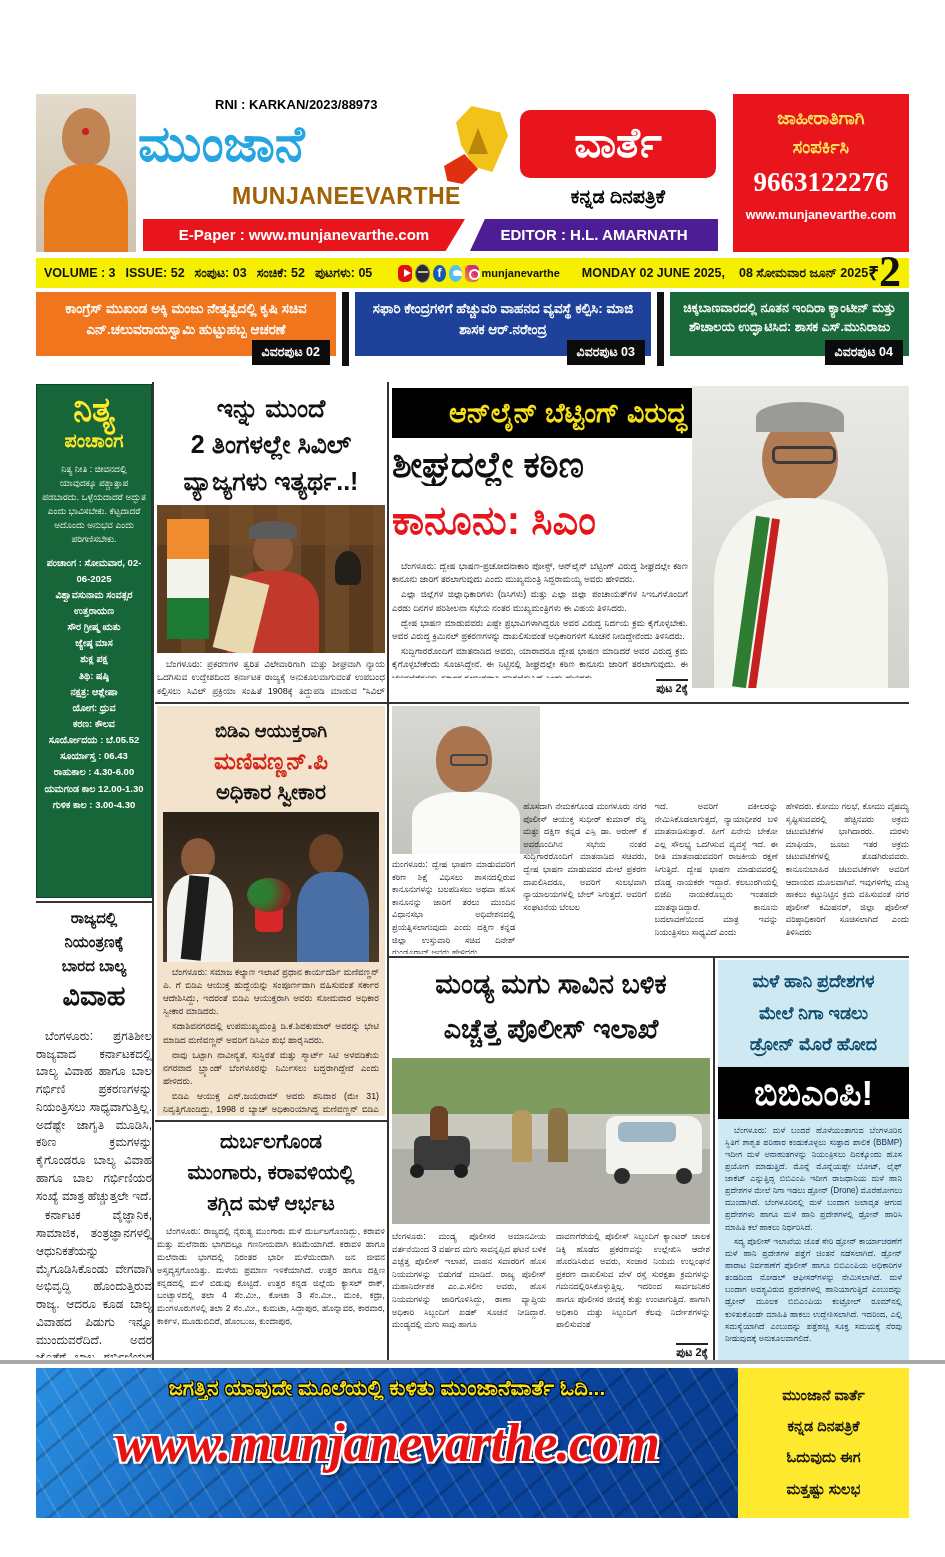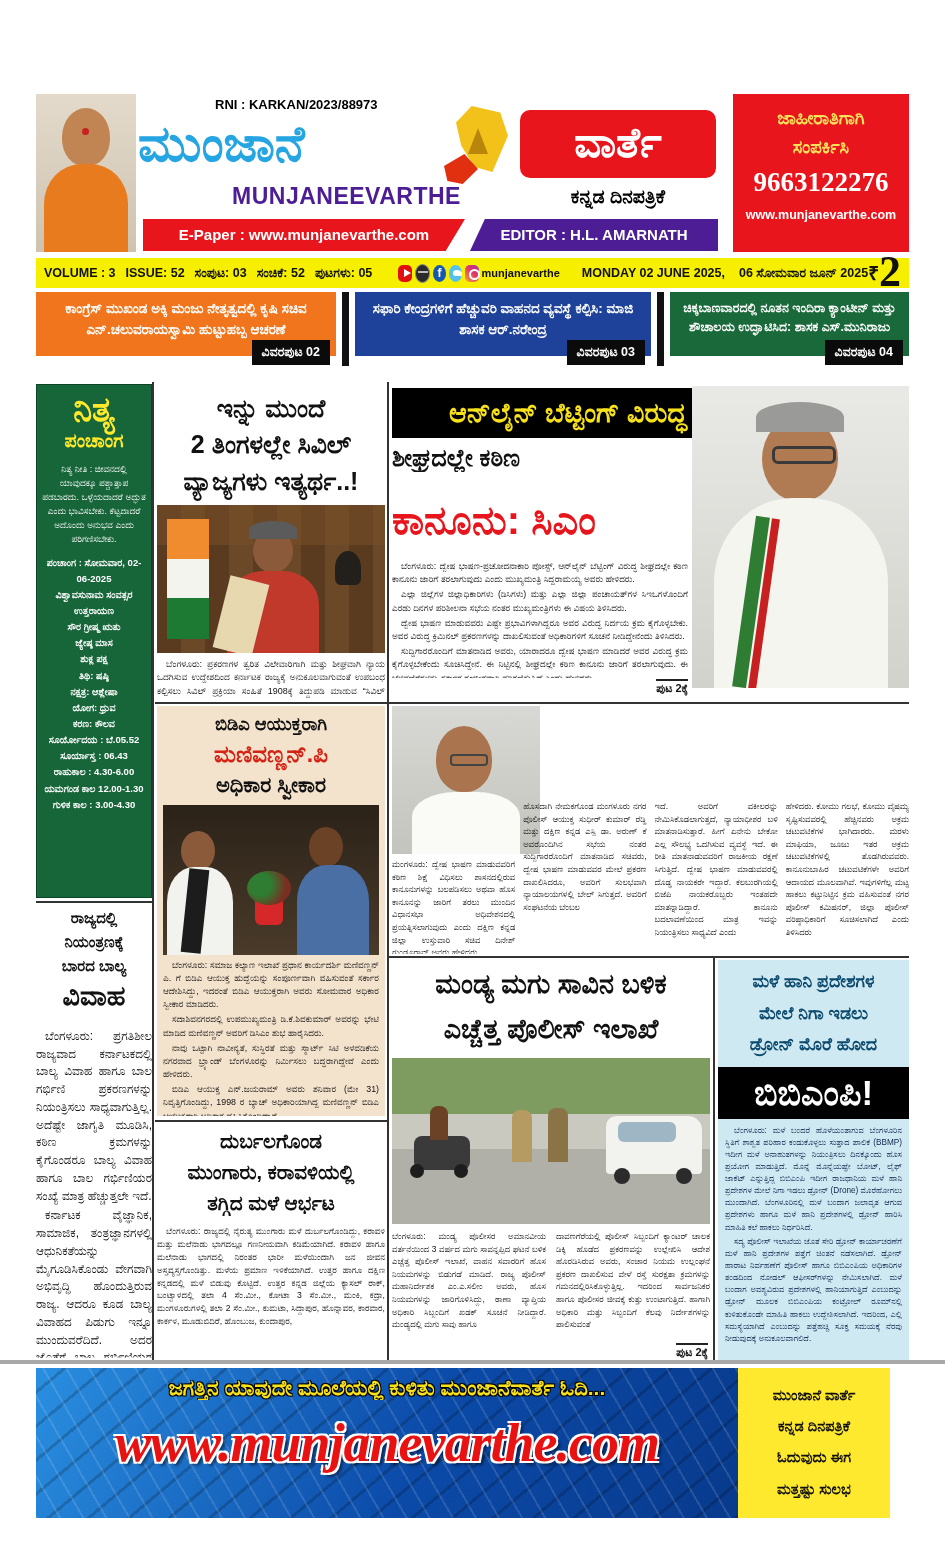--- a/index.html
+++ b/index.html
@@ -46,21 +46,21 @@
   <div class="abs bold" style="left:138px;top:108px;width:300px;height:72px;font-size:50px;line-height:72px;color:#25a5e2;white-space:nowrap;">ಮುಂಜಾನೆ</div>
 
   <div class="abs" style="left:442px;top:106px;width:74px;height:80px;">
     <div style="position:absolute;left:14px;top:0;width:52px;height:66px;background:#f2c21a;clip-path:polygon(30% 0,85% 10%,100% 45%,70% 100%,35% 92%,10% 60%,0 25%);"></div>
     <div style="position:absolute;left:26px;top:22px;width:20px;height:26px;background:#b8860b;clip-path:polygon(50% 0,100% 100%,0 100%);"></div>
     <div style="position:absolute;left:2px;top:48px;width:34px;height:30px;background:#e03010;clip-path:polygon(0 40%,60% 0,100% 50%,55% 100%,10% 90%);"></div>
   </div>
 
   <div class="abs bold center" style="left:520px;top:110px;width:196px;height:68px;background:#e8151d;border-radius:10px;color:#fff;font-size:42px;line-height:66px;">ವಾರ್ತೆ</div>
 
-  <div class="abs bold" style="left:232px;top:183px;width:240px;font-size:23px;letter-spacing:0.5px;color:#4c1d95;white-space:nowrap;">MUNJANEEVARTHE</div>
+  <div class="abs bold" style="left:232px;top:183px;width:240px;font-size:23px;letter-spacing:0.5px;color:#a16207;white-space:nowrap;">MUNJANEEVARTHE</div>
 
   <div class="abs bold center" style="left:520px;top:186px;width:196px;font-size:19px;color:#000;">ಕನ್ನಡ ದಿನಪತ್ರಿಕೆ</div>
 
   <div class="abs bold center" style="left:143px;top:219px;width:322px;height:32px;background:#e8151d;color:#fff;font-size:15px;line-height:32px;clip-path:polygon(0 0,100% 0,94% 100%,0 100%);">E-Paper : www.munjanevarthe.com</div>
 
   <div class="abs bold center" style="left:470px;top:219px;width:248px;height:32px;background:#4c1d95;color:#fff;font-size:15px;line-height:32px;clip-path:polygon(6% 0,100% 0,100% 100%,0 100%);">EDITOR : H.L. AMARNATH</div>
 
   <div class="abs center" style="left:733px;top:94px;width:176px;height:158px;background:#e8151d;padding-top:10px;">
     <div class="bold" style="font-size:18px;color:#ffe25a;line-height:1.6;">ಜಾಹೀರಾತಿಗಾಗಿ</div>
     <div class="bold" style="font-size:18px;color:#ffe25a;line-height:1.6;">ಸಂಪರ್ಕಿಸಿ</div>
@@ -74,21 +74,21 @@
     <span style="margin-right:10px;white-space:nowrap;">ಸಂಪುಟ: 03</span>
     <span style="margin-right:10px;white-space:nowrap;">ಸಂಚಿಕೆ: 52</span>
     <span style="margin-right:26px;white-space:nowrap;">ಪುಟಗಳು: 05</span>
     <span class="icn yt"></span>
     <span class="icn gl"></span>
     <span class="icn fb">f</span>
     <span class="icn tw"></span>
     <span class="icn ig"></span>
     <span style="font-size:11px;margin-right:22px;white-space:nowrap;">munjanevarthe</span>
     <span style="margin-right:14px;white-space:nowrap;">MONDAY 02 JUNE 2025,</span>
-    <span style="white-space:nowrap;">06 ಸೋಮವಾರ ಜೂನ್ 2025</span>
+    <span style="white-space:nowrap;">08 ಸೋಮವಾರ ಜೂನ್ 2025</span>
     <span style="margin-left:auto;white-space:nowrap;overflow:visible;">
       <span style="font-size:19px;vertical-align:6px;">₹</span><span style="font-size:44px;font-family:'Liberation Serif',serif;line-height:30px;">2</span>
     </span>
   </div>
 
   <div class="abs teaser clip" style="left:36px;top:292px;width:300px;height:64px;background:#f0751c;overflow:visible;">
     <span>ಕಾಂಗ್ರೆಸ್ ಮುಖಂಡ ಅಕ್ಕಿ ಮಂಜು ನೇತೃತ್ವದಲ್ಲಿ ಕೃಷಿ ಸಚಿವ ಎನ್.ಚಲುವರಾಯಸ್ವಾಮಿ ಹುಟ್ಟುಹಬ್ಬ ಆಚರಣೆ</span>
     <span class="badge">ವಿವರಪುಟ 02</span>
   </div>
   <div class="abs" style="left:342px;top:292px;width:7px;height:74px;background:#111;"></div>
@@ -162,21 +162,21 @@
       <div style="position:absolute;left:64px;top:74px;width:40px;height:74px;background:#e8d8b0;transform:rotate(14deg);"></div>
       <div style="position:absolute;left:178px;top:46px;width:26px;height:34px;border-radius:50% 50% 20% 20%;background:#23201c;"></div>
     </div>
     <div class="just" style="font-size:9px;line-height:1.5;margin-top:5px;">
       <p class="body">ಬೆಂಗಳೂರು: ಪ್ರಕರಣಗಳ ತ್ವರಿತ ವಿಲೇವಾರಿಗಾಗಿ ಮತ್ತು ಶೀಘ್ರವಾಗಿ ನ್ಯಾಯ ಒದಗಿಸುವ ಉದ್ದೇಶದಿಂದ ಕರ್ನಾಟಕ ರಾಜ್ಯಕ್ಕೆ ಅನುಕೂಲವಾಗುವಂತೆ ಉಪಬಂಧ ಕಲ್ಪಿಸಲು ಸಿವಿಲ್ ಪ್ರಕ್ರಿಯಾ ಸಂಹಿತೆ 1908ಕ್ಕೆ ತಿದ್ದುಪಡಿ ಮಾಡುವ “ಸಿವಿಲ್ ಪ್ರಕ್ರಿಯಾ ಸಂಹಿತೆ (ಕರ್ನಾಟಕ ತಿದ್ದುಪಡಿ) ಅಧಿನಿಯಮ, 2024” ಕ್ಕೆ ರಾಷ್ಟ್ರಪತಿಗಳು ಅಂಕಿತ ಹಾಕಿದ್ದಾರೆ. ತಿದ್ದುಪಡಿ ಮಸೂದೆಯನ್ನು ಬೆಳಗಾವಿ</p>
     </div>
 
   </div>
 
   <div class="abs bold center" style="left:392px;top:388px;width:352px;height:50px;background:#000;color:#f7e11a;font-size:27px;line-height:50px;white-space:nowrap;overflow:hidden;">ಆನ್‌ಲೈನ್ ಬೆಟ್ಟಿಂಗ್ ವಿರುದ್ಧ</div>
-  <div class="abs bold" style="left:392px;top:444px;width:352px;font-size:24px;color:#111;white-space:nowrap;overflow:hidden;">ಶೀಘ್ರದಲ್ಲೇ ಕಠಿಣ</div>
+  <div class="abs bold" style="left:392px;top:444px;width:352px;font-size:36px;color:#111;white-space:nowrap;overflow:hidden;">ಶೀಘ್ರದಲ್ಲೇ ಕಠಿಣ</div>
   <div class="abs bold" style="left:392px;top:498px;width:352px;font-size:40px;color:#e8151d;white-space:nowrap;overflow:hidden;">ಕಾನೂನು: ಸಿಎಂ</div>
 
   <div class="photo" style="left:692px;top:386px;width:217px;height:302px;background:linear-gradient(180deg,#e9e9e6,#d2d2cc);">
     <div style="position:absolute;left:70px;top:30px;width:76px;height:86px;border-radius:50%;background:#b07a52;"></div>
     <div style="position:absolute;left:64px;top:16px;width:88px;height:30px;border-radius:50% 50% 0 0;background:#9a9a98;"></div>
     <div style="position:absolute;left:80px;top:60px;width:58px;height:12px;border-radius:6px;border:3px solid #3a3a3a;background:transparent;"></div>
     <div style="position:absolute;left:22px;top:112px;width:174px;height:190px;border-radius:45% 45% 0 0;background:#f5f5f0;"></div>
     <div style="position:absolute;left:52px;top:130px;width:14px;height:172px;background:#2e7d32;transform:rotate(8deg);"></div>
     <div style="position:absolute;left:68px;top:132px;width:8px;height:172px;background:#c62020;transform:rotate(8deg);"></div>
   </div>
@@ -184,21 +184,21 @@
   <div class="abs clip just" style="left:392px;top:560px;width:296px;height:118px;font-size:8.8px;line-height:1.5;">
     <p class="body">ಬೆಂಗಳೂರು: ದ್ವೇಷ ಭಾಷಣ-ಪ್ರಚೋದನಾಕಾರಿ ಪೋಸ್ಟ್, ಆನ್‌ಲೈನ್ ಬೆಟ್ಟಿಂಗ್ ವಿರುದ್ಧ ಶೀಘ್ರದಲ್ಲೇ ಕಠಿಣ ಕಾನೂನು ಜಾರಿಗೆ ತರಲಾಗುವುದು ಎಂದು ಮುಖ್ಯಮಂತ್ರಿ ಸಿದ್ದರಾಮಯ್ಯ ಅವರು ಹೇಳಿದರು.</p>
     <p class="body">ಎಲ್ಲಾ ಜಿಲ್ಲೆಗಳ ಜಿಲ್ಲಾಧಿಕಾರಿಗಳು (ಡಿಸಿಗಳು) ಮತ್ತು ಎಲ್ಲಾ ಜಿಲ್ಲಾ ಪಂಚಾಯತ್‌ಗಳ ಸಿಇಒಗಳೊಂದಿಗೆ ಎರಡು ದಿನಗಳ ಪರಿಶೀಲನಾ ಸಭೆಯ ನಂತರ ಮುಖ್ಯಮಂತ್ರಿಗಳು ಈ ವಿಷಯ ತಿಳಿಸಿದರು.</p>
     <p class="body">ದ್ವೇಷ ಭಾಷಣ ಮಾಡುವವರು ಎಷ್ಟೇ ಪ್ರಭಾವಿಗಳಾಗಿದ್ದರೂ ಅವರ ವಿರುದ್ಧ ನಿರ್ದಯ ಕ್ರಮ ಕೈಗೊಳ್ಳಬೇಕು. ಅವರ ವಿರುದ್ಧ ಕ್ರಿಮಿನಲ್ ಪ್ರಕರಣಗಳನ್ನು ದಾಖಲಿಸುವಂತೆ ಅಧಿಕಾರಿಗಳಿಗೆ ಸೂಚನೆ ನೀಡಿದ್ದೇನೆಂದು ತಿಳಿಸಿದರು.</p>
     <p class="body">ಸುದ್ದಿಗಾರರೊಂದಿಗೆ ಮಾತನಾಡಿದ ಅವರು, ಯಾರಾದರೂ ದ್ವೇಷ ಭಾಷಣ ಮಾಡಿದರೆ ಅವರ ವಿರುದ್ಧ ಕ್ರಮ ಕೈಗೊಳ್ಳಬೇಕೆಂದು ಸೂಚಿಸಿದ್ದೇನೆ. ಈ ನಿಟ್ಟಿನಲ್ಲಿ ಶೀಘ್ರದಲ್ಲೇ ಕಠಿಣ ಕಾನೂನು ಜಾರಿಗೆ ತರಲಾಗುವುದು. ಈ ಬೆಳವಣಿಗೆಗಳನ್ನು ಸರ್ಕಾರ ಗಂಭೀರವಾಗಿ ಪರಿಗಣಿಸುತ್ತಿದೆ ಎಂದು ಹೇಳಿದರು.</p>
   </div>
   <div class="abs" style="left:596px;top:678px;width:92px;text-align:right;">
     <span class="jump">ಪುಟ 2ಕ್ಕೆ</span>
   </div>
 
-  <div class="abs clip" style="left:157px;top:706px;width:228px;height:410px;background:#f3e2cc;padding:5px 6px;">
+  <div class="abs clip" style="left:157px;top:706px;width:228px;height:410px;background:#f3e2cc;padding:12px 6px;">
     <div class="bold center" style="font-size:18px;line-height:1.5;color:#111;">ಬಿಡಿಎ ಆಯುಕ್ತರಾಗಿ</div>
     <div class="bold center" style="font-size:23px;line-height:1.4;color:#d42314;">ಮಣಿವಣ್ಣನ್.ಪಿ</div>
     <div class="bold center" style="font-size:21px;line-height:1.4;color:#111;">ಅಧಿಕಾರ ಸ್ವೀಕಾರ</div>
     <div style="position:relative;width:216px;height:150px;margin:5px auto 4px auto;overflow:hidden;background:linear-gradient(180deg,#2b2218,#4a3b2a);">
       <div style="position:absolute;left:18px;top:26px;width:34px;height:40px;border-radius:50%;background:#8a5a3a;"></div>
       <div style="position:absolute;left:4px;top:62px;width:66px;height:88px;border-radius:40% 40% 0 0;background:#f2f2ee;"></div>
       <div style="position:absolute;left:22px;top:64px;width:20px;height:84px;background:#1c1c1c;transform:rotate(6deg);"></div>
       <div style="position:absolute;left:146px;top:22px;width:34px;height:40px;border-radius:50%;background:#6b4226;"></div>
       <div style="position:absolute;left:134px;top:60px;width:72px;height:90px;border-radius:40% 40% 0 0;background:#4a6fa5;"></div>
       <div style="position:absolute;left:92px;top:96px;width:28px;height:24px;background:#d62828;border-radius:0 0 6px 6px;"></div>
@@ -271,21 +271,21 @@
       <p class="body">ಸದ್ಯ ಪೊಲೀಸ್ ಇಲಾಖೆಯ ಜೊತೆ ಸೇರಿ ಡ್ರೋನ್ ಕಾರ್ಯಾಚರಣೆಗೆ ಮಳೆ ಹಾನಿ ಪ್ರದೇಶಗಳ ಪತ್ತೆಗೆ ಚಿಂತನೆ ನಡೆಸಲಾಗಿದೆ. ಡ್ರೋನ್ ಹಾರಾಟ ನಿರ್ವಹಣೆಗೆ ಪೊಲೀಸ್ ಹಾಗೂ ಬಿಬಿಎಂಪಿಯ ಅಧಿಕಾರಿಗಳ ತಂಡದಿಂದ ನೋಡಲ್ ಆಫೀಸರ್‌ಗಳನ್ನು ನೇಮಿಸಲಾಗಿದೆ. ಮಳೆ ಬಂದಾಗ ಅವಶ್ಯವಿರುವ ಪ್ರದೇಶಗಳಲ್ಲಿ ಹಾನಿಯಾಗುತ್ತಿದೆ ಎಂಬುದನ್ನು ಡ್ರೋನ್ ಮೂಲಕ ಬಿಬಿಎಂಪಿಯ ಕಂಟ್ರೋಲ್ ರೂಮ್‌ನಲ್ಲಿ ಕುಳಿತುಕೊಂಡೇ ಮಾಹಿತಿ ಹಾಕಲು ಉದ್ದೇಶಿಸಲಾಗಿದೆ. ಇದರಿಂದ, ಎಲ್ಲಿ ಸಮಸ್ಯೆಯಾಗಿದೆ ಎಂಬುದನ್ನು ಪತ್ತೆಹಚ್ಚಿ ಸೂಕ್ತ ಸಮಯಕ್ಕೆ ನೆರವು ನೀಡುವುದಕ್ಕೆ ಅನುಕೂಲವಾಗಲಿದೆ.</p>
     </div>
   </div>
 
   <div class="abs" style="left:36px;top:1368px;width:873px;height:150px;overflow:hidden;">
     <div class="abs" style="left:0;top:0;width:702px;height:150px;background:linear-gradient(115deg,#2a8fe0,#0b4aa8 55%,#083a8c);">
       <div style="position:absolute;inset:0;background:repeating-linear-gradient(60deg,rgba(255,255,255,0.12) 0 2px,transparent 2px 20px),repeating-linear-gradient(-40deg,rgba(0,0,0,0.18) 0 3px,transparent 3px 26px);"></div>
       <div class="bold center" style="position:absolute;left:0;top:8px;width:100%;font-size:21px;color:#f7e11a;text-shadow:-1px -1px 0 #000,1px -1px 0 #000,-1px 1px 0 #000,1px 1px 0 #000;white-space:nowrap;overflow:hidden;">ಜಗತ್ತಿನ ಯಾವುದೇ ಮೂಲೆಯಲ್ಲಿ ಕುಳಿತು ಮುಂಜಾನೆವಾರ್ತೆ ಓದಿ...</div>
       <div class="bold center" style="position:absolute;left:0;top:44px;width:100%;font-size:54px;font-style:italic;font-family:'Liberation Serif',serif;color:#e81212;letter-spacing:-1px;text-shadow:-2px -2px 0 #fff,2px -2px 0 #fff,-2px 2px 0 #fff,2px 2px 0 #fff,4px 4px 3px rgba(0,0,0,0.5);white-space:nowrap;">www.munjanevarthe.com</div>
     </div>
-    <div class="abs center bold" style="left:702px;top:0;width:152px;height:150px;background:#ffe92e;padding-top:12px;font-size:14.5px;line-height:2.15;">
+    <div class="abs center bold" style="left:702px;top:0;width:171px;height:150px;background:#ffe92e;padding-top:12px;font-size:14.5px;line-height:2.15;">
       <div>ಮುಂಜಾನೆ ವಾರ್ತೆ</div>
       <div>ಕನ್ನಡ ದಿನಪತ್ರಿಕೆ</div>
       <div>ಓದುವುದು ಈಗ</div>
       <div>ಮತ್ತಷ್ಟು ಸುಲಭ</div>
     </div>
   </div>
 
 </div>
 
 </body></html>

